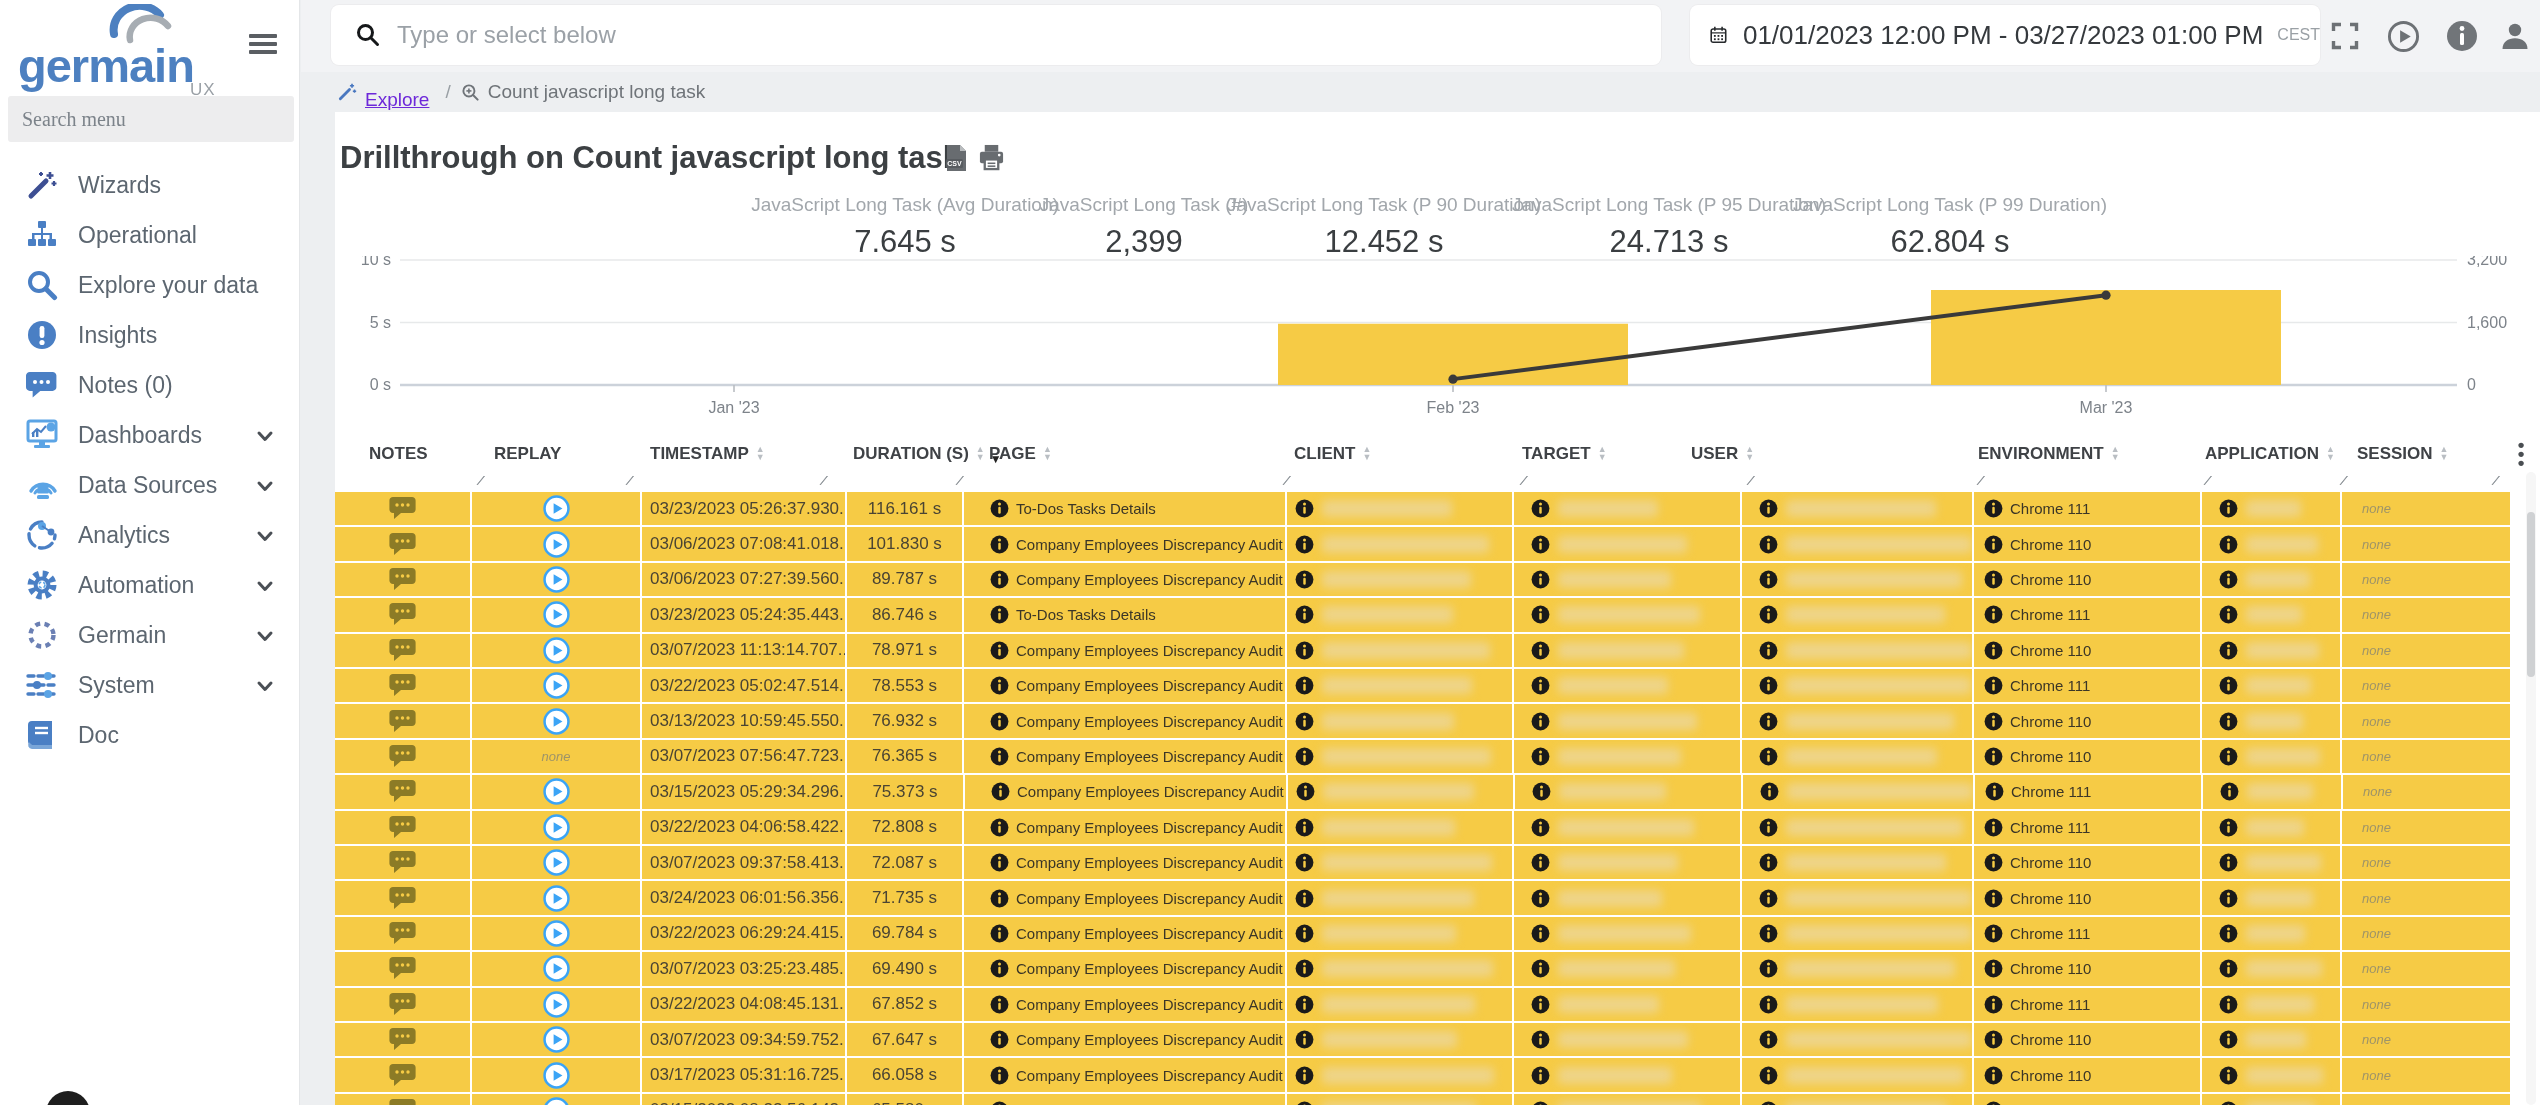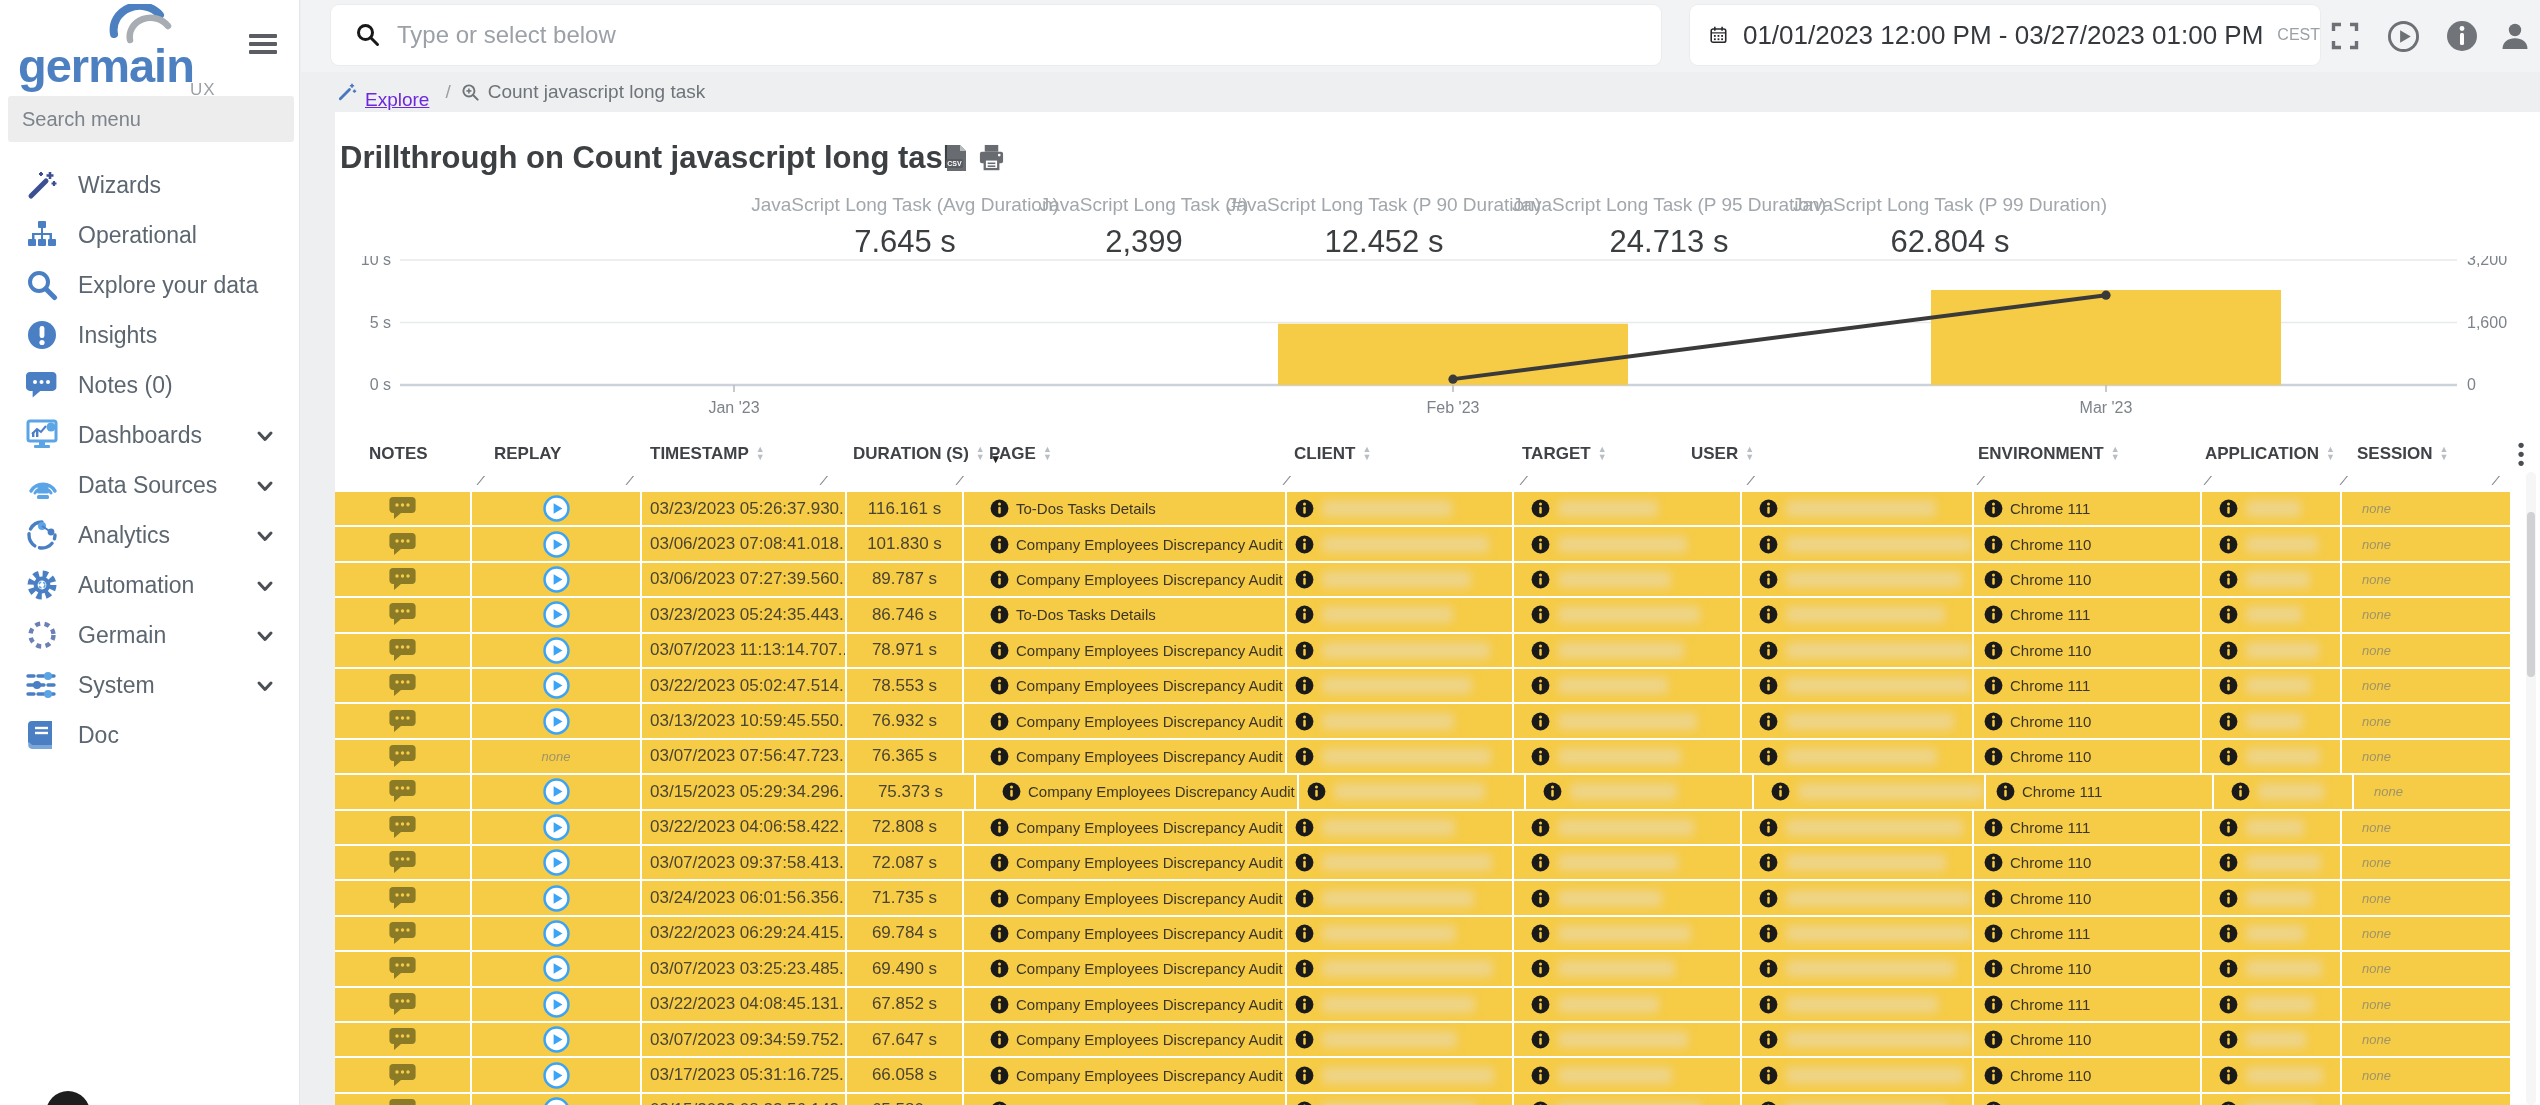--- a/index.html
+++ b/index.html
@@ -8,21 +8,21 @@
 
   
   .sidebar { position:absolute; left:0; top:0; width:300px; height:1105px; background:#ffffff; border-right:1px solid #e4e6e8; z-index:5; }
   .logo { position:absolute; left:18px; top:4px; width:210px; height:96px; }
   .logo-swoosh { position:absolute; left:86px; top:0; }
   .logo-text { position:absolute; left:0px; top:34px; font-size:47px; font-weight:bold; color:#4d80c0; letter-spacing:-1px; }
   .logo-sub { position:absolute; left:172px; top:76px; font-size:17px; color:#9aa0a6; letter-spacing:1px; }
   .hamburger { position:absolute; right:22px; top:34px; width:28px; height:22px; background:none; border:none; cursor:pointer; }
   .hamburger span { display:block; height:3.5px; background:#5a5e63; margin-bottom:4.5px; border-radius:1px; }
   .side-search { position:absolute; left:8px; top:96px; width:286px; height:46px; background:#ededee; border-radius:3px; }
-  .side-search input { width:100%; height:100%; background:transparent; border:none; outline:none; padding:0 14px; font-size:20px; color:#555; font-family:Liberation Sans, sans-serif; }
+  .side-search input { width:100%; height:100%; background:transparent; border:none; outline:none; padding:0 14px; font-size:20px; color:#555; font-family:Liberation Serif, serif; }
   .side-search input::placeholder { color:#7c838a; }
   .nav { position:absolute; left:0; top:160px; width:300px; }
   .nav-item { position:relative; height:50px; display:flex; align-items:center; padding-left:26px; cursor:pointer; }
   .nav-item .nicon { width:40px; height:34px; display:flex; align-items:center; justify-content:flex-start; flex:0 0 40px; }
   .nav-item .nlabel { font-size:23px; color:#5c6670; margin-left:12px; }
   .nav-item .chev { position:absolute; right:24px; top:15px; }
   .corner-circle { position:absolute; left:46px; top:1091px; width:44px; height:44px; border-radius:50%; background:#1e1e1e; }
 
   
   .topbar { position:absolute; left:301px; top:0; right:0; height:72px; background:#f2f3f5; }
@@ -1095,21 +1095,21 @@
           </div>
       <div class="cell c-center" style="width:170px">
             <svg width="27" height="27" viewBox="0 0 28 28">
               <circle cx="14" cy="14" r="12.4" fill="#fff" stroke="#3ba4f6" stroke-width="2.6"></circle>
               <path d="M11 8.6l9.2 5.4L11 19.4z" fill="#3ba4f6"></path>
             </svg>
           </div>
       <div class="cell" style="width:205px;padding-left:8px">
             <span class="ts-text">03/15/2023 05:29:34.296...</span>
           </div>
-      <div class="cell c-center" style="width:129px">
+      <div class="cell c-center" style="width:118px">
             <span class="dur-text">75.373 s</span>
           </div>
       <div class="cell" style="width:323px;padding-left:26px">
             <svg class="info-ic" width="19" height="19" viewBox="0 0 20 20">
               <circle cx="10" cy="10" r="9.4" fill="#1a1a1a"></circle>
               <rect x="8.7" y="8.2" width="2.6" height="7.4" rx="1.2" fill="#f6cb45"></rect>
               <circle cx="10" cy="5.2" r="1.6" fill="#f6cb45"></circle>
             </svg>
             <span class="pg-text">Company Employees Discrepancy Audit</span>
           </div>

